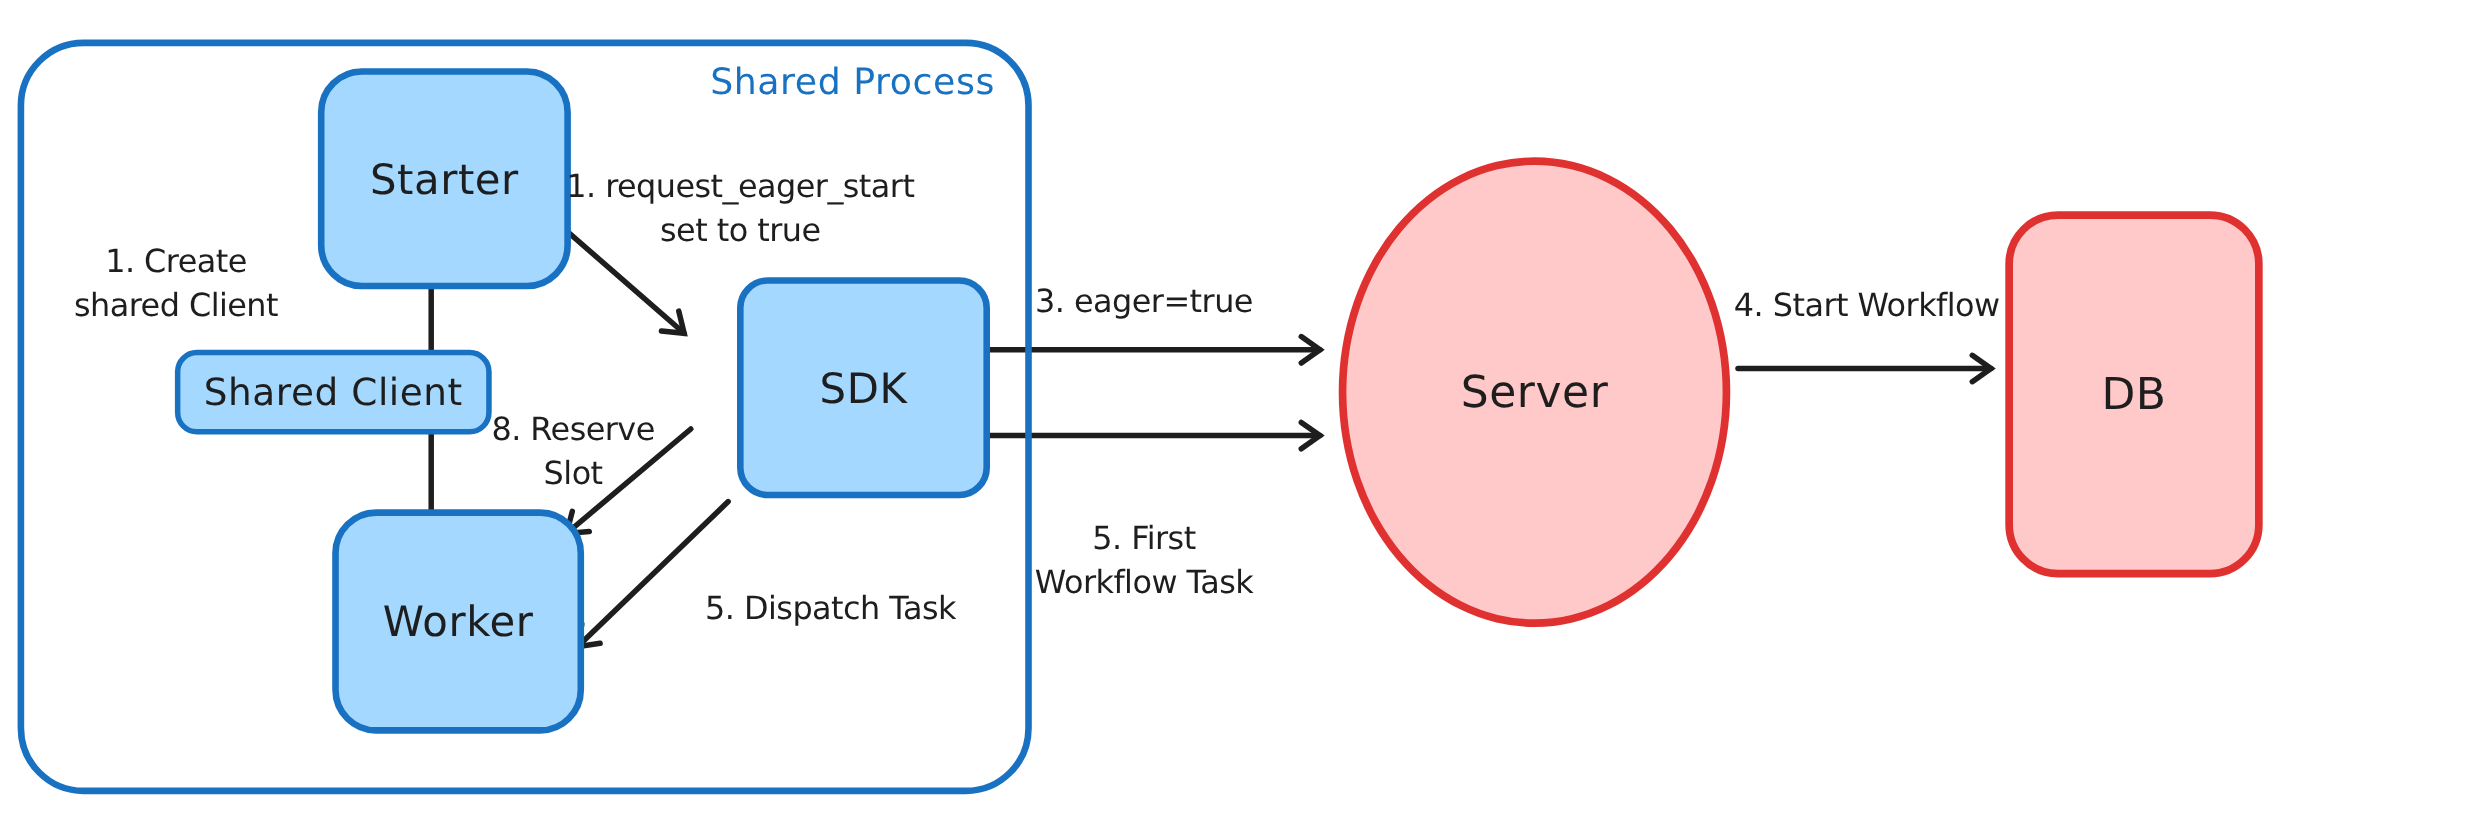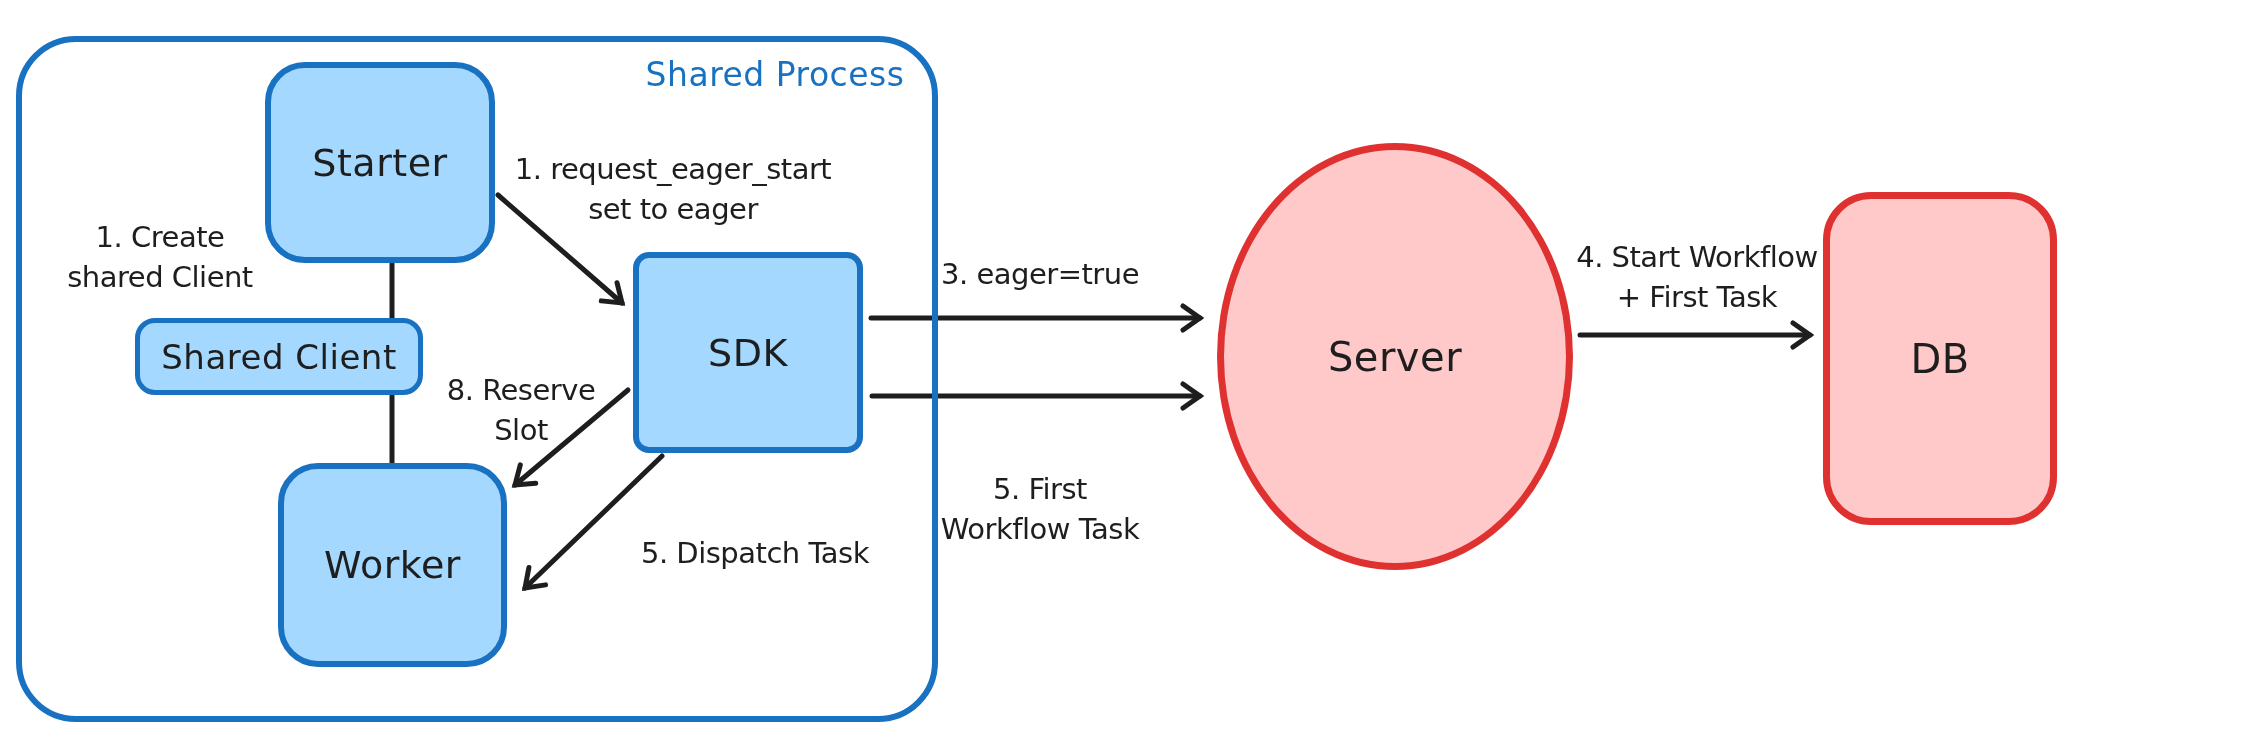--- a/index.html
+++ b/index.html
@@ -17,21 +17,21 @@
     font-family:"DejaVu Sans","Liberation Sans",sans-serif;
     color:var(--ink);
   }
   #stage{position:absolute;inset:0;width:2248px;height:646px;}
   svg.wires{position:absolute;left:0;top:0;z-index:0;}
   svg.wires line, svg.wires path{stroke:var(--ink);stroke-width:5;fill:none;stroke-linecap:round;}
   .node{
     position:absolute;z-index:1;display:flex;align-items:center;justify-content:center;
     box-sizing:border-box;text-align:center;
   }
-  .blue-node{background:var(--blue-fill);border:6px solid var(--blue-stroke);}
+  .blue-node{background:var(--blue-fill);border:6px solid var(--blue-stroke);margin-left:24px;}
   .red-node{background:var(--red-fill);border:7px solid var(--red-stroke);}
   .node-label{font-size:38px;letter-spacing:0.5px;}
   .container-box{
     position:absolute;z-index:0;box-sizing:border-box;
     border:6px solid var(--blue-stroke);border-radius:60px;background:transparent;
   }
   .annotation{
     position:absolute;z-index:2;transform:translate(-50%,-50%);
     text-align:center;font-size:29px;line-height:40px;letter-spacing:-0.5px;
     white-space:nowrap;color:var(--ink);
@@ -76,54 +76,53 @@
   </div>
 
   <div class="node blue-node" style="left:135px;top:318px;width:288px;height:77px;border-radius:20px;border-width:5px;">
     <span class="node-label" style="font-size:34px;">Shared Client</span>
   </div>
 
   <div class="node blue-node" style="left:278px;top:463px;width:229px;height:204px;border-radius:40px;">
     <span class="node-label">Worker</span>
   </div>
 
-  <div class="node blue-node" style="left:633px;top:252px;width:230px;height:201px;border-radius:16px;">
+  <div class="node blue-node" style="left:646px;top:252px;width:230px;height:201px;border-radius:28px;">
     <span class="node-label">SDK</span>
   </div>
 
   <div class="node red-node" style="left:1217px;top:143px;width:356px;height:427px;border-radius:50%;">
     <span class="node-label" style="font-size:40px;">Server</span>
   </div>
 
   <div class="node red-node" style="left:1823px;top:192px;width:234px;height:333px;border-radius:48px;">
     <span class="node-label" style="font-size:40px;">DB</span>
   </div>
 
   <div class="annotation" style="left:160px;top:257px;">
     <div>1. Create</div>
     <div>shared Client</div>
   </div>
 
   <div class="annotation" style="left:673px;top:189px;">
     <div>1. request_eager_start</div>
-    <div>set to eager</div>
+    <div>set to true</div>
   </div>
 
   <div class="annotation" style="left:521px;top:410px;">
     <div>8. Reserve</div>
     <div>Slot</div>
   </div>
 
   <div class="annotation" style="left:1040px;top:274px;">
     <div>3. eager=true</div>
   </div>
 
   <div class="annotation" style="left:1697px;top:277px;">
     <div>4. Start Workflow</div>
-    <div>+ First Task</div>
   </div>
 
   <div class="annotation" style="left:1040px;top:465px;margin-top:44px;">
     <div>5. First</div>
     <div>Workflow Task</div>
   </div>
 
   <div class="annotation" style="left:755px;top:553px;">
     <div>5. Dispatch Task</div>
   </div>

